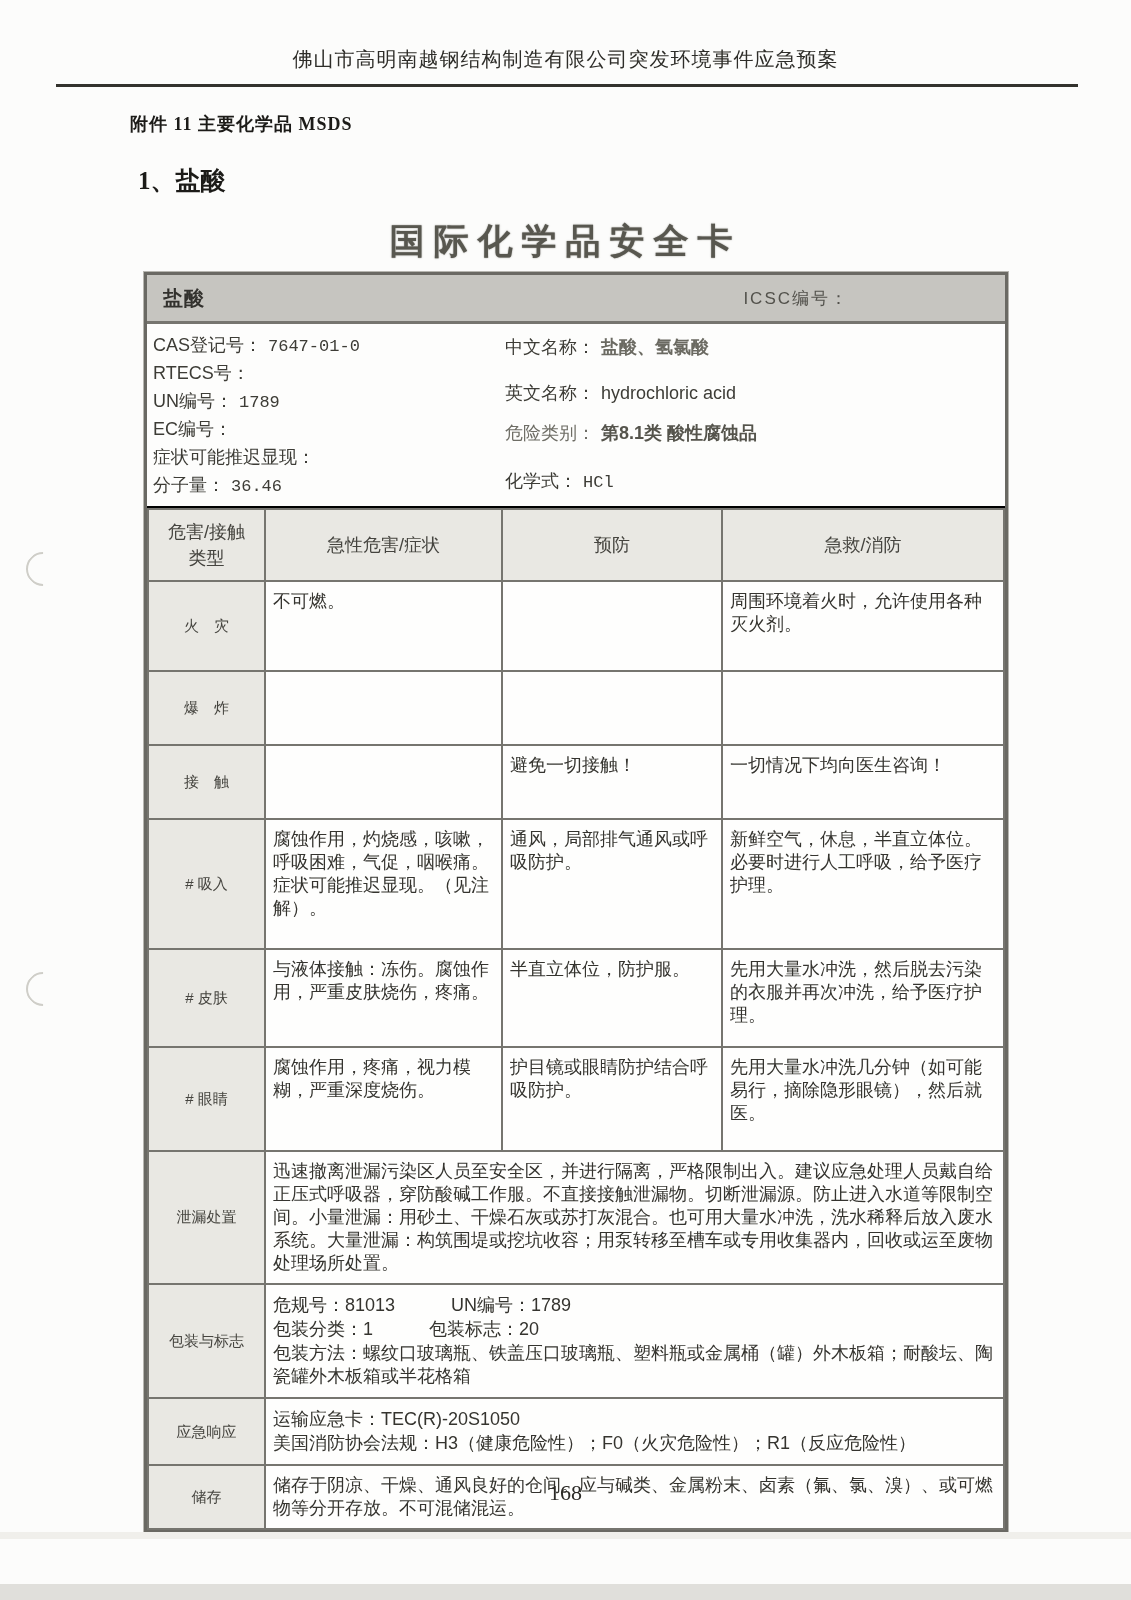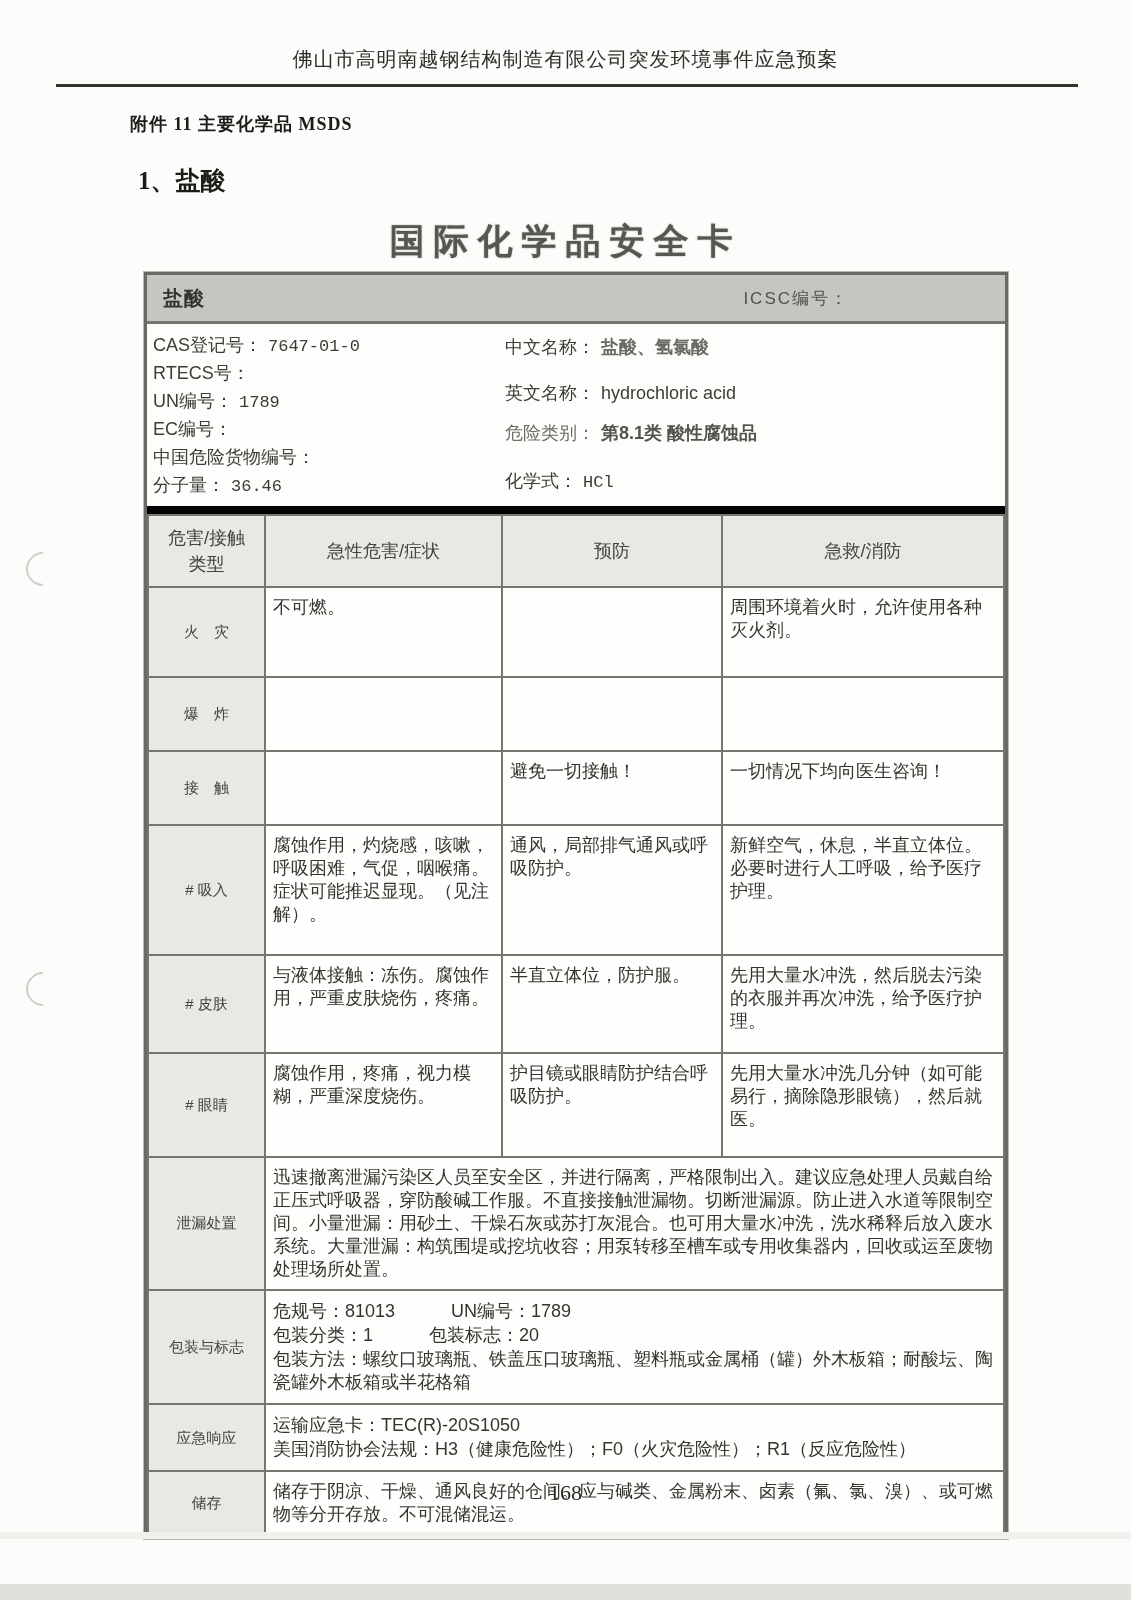--- a/index.html
+++ b/index.html
@@ -42,21 +42,21 @@
   }
   .titlebar{
     height:46px;background:#c6c5c0;border-bottom:3px solid #76756f;
     display:flex;align-items:center;justify-content:space-between;
     padding:0 16px;
   }
   .chem-name{font-size:20px;font-weight:bold;color:#33322e;letter-spacing:1px;}
   .icsc{font-size:17px;color:#52514b;margin-right:140px;letter-spacing:2px;}
 
   .infobox{
-    display:flex;background:#fdfdfc;border-bottom:8px solid #000000;
+    display:flex;background:#fdfdfc;border-bottom:2px solid #000000;
     padding:8px 6px 6px 6px;min-height:158px;
   }
   .info-left{width:352px;}
   .info-right{flex:1;}
   .info-line{font-size:18px;color:#3d3c36;line-height:26px;white-space:nowrap;}
   .info-line .val{margin-left:6px;}
   .ir-1{margin-top:2px;}
   .ir-2{margin-top:20px;}
   .ir-3{margin-top:14px;color:#6e6d65;}
   .ir-3 .val{color:#55544c;font-weight:bold;}
@@ -132,21 +132,21 @@
       <span class="chem-name">盐酸</span>
       <span class="icsc">ICSC编号：</span>
     </div>
 
     <div class="infobox">
       <div class="info-left">
         <div class="info-line"><span>CAS登记号：</span><span class="val mono">7647-01-0</span></div>
         <div class="info-line"><span>RTECS号：</span><span class="val mono"></span></div>
         <div class="info-line"><span>UN编号：</span><span class="val mono">1789</span></div>
         <div class="info-line"><span>EC编号：</span><span class="val mono"></span></div>
-        <div class="info-line"><span>中国危险货物编号：</span><span class="val mono"></span></div>
+        <div class="info-line"><span>症状可能推迟显现：</span><span class="val mono"></span></div>
         <div class="info-line"><span>分子量：</span><span class="val mono">36.46</span></div>
       </div>
       <div class="info-right">
         <div class="info-line ir-1"><span>中文名称：</span><span class="val val-faded">盐酸、氢氯酸</span></div>
         <div class="info-line ir-2"><span>英文名称：</span><span class="val">hydrochloric acid</span></div>
         <div class="info-line ir-3"><span>危险类别：</span><span class="val">第8.1类 酸性腐蚀品</span></div>
         <div class="info-line ir-4"><span>化学式：</span><span class="val mono">HCl</span></div>
       </div>
     </div>
 

